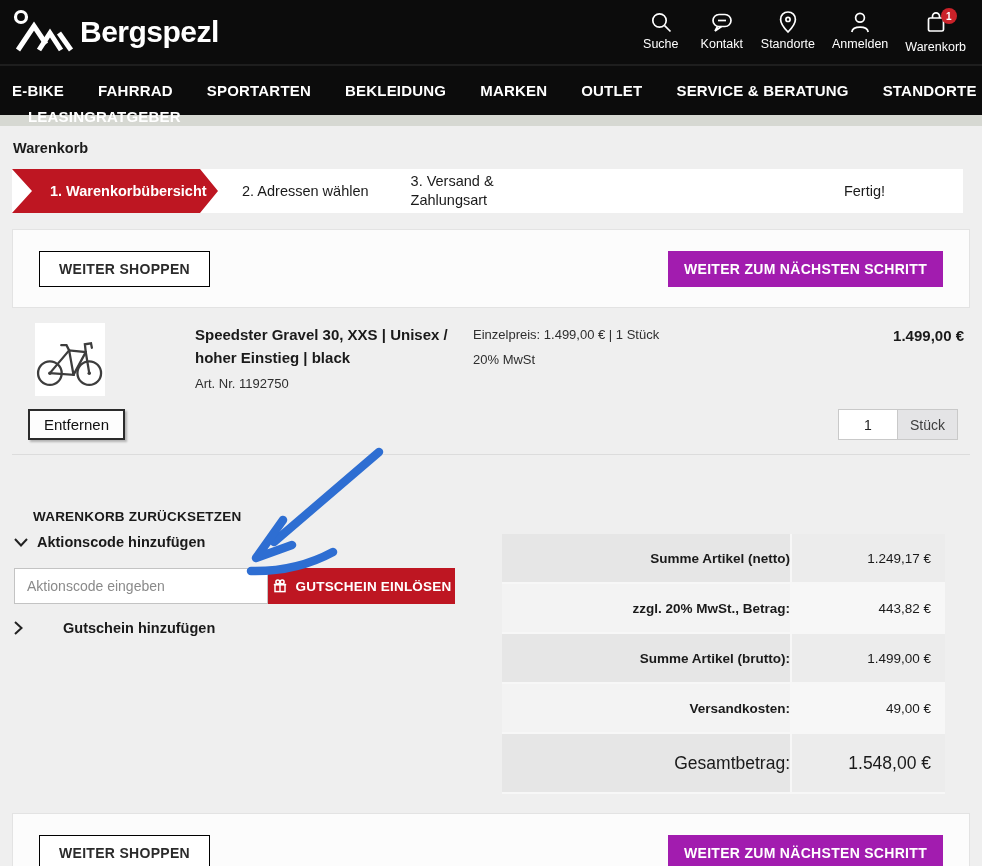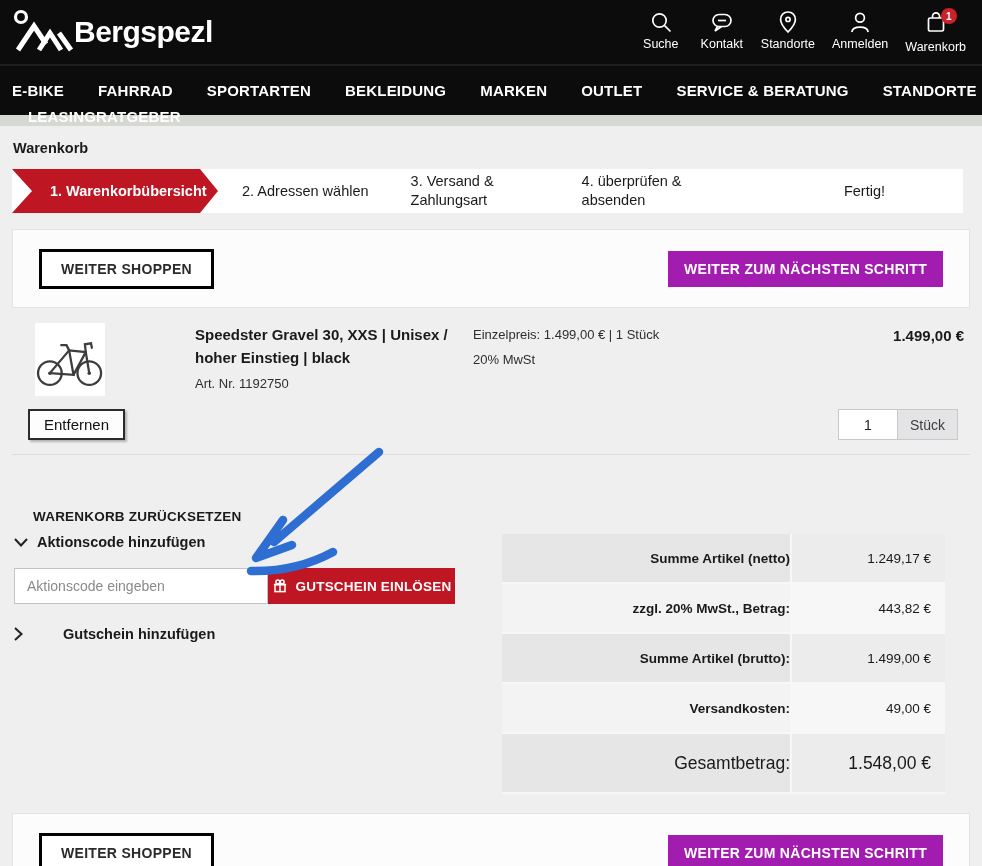--- a/index.html
+++ b/index.html
@@ -6,21 +6,21 @@
   html,body { width:982px; height:866px; overflow:hidden; }
   body {
     font-family:"Liberation Sans","DejaVu Sans",sans-serif;
     background:#efefef; color:#1a1a1a; position:relative;
   }
   
   .site-header{
     background:#0c0c0c; height:64px; display:flex; align-items:center;
     justify-content:space-between; padding:0 16px 0 12px;
   }
-  .logo{ display:flex; align-items:center; cursor:pointer; }
+  .logo{ display:flex; align-items:center; gap:6px; cursor:pointer; }
   .logo-text{ color:#fff; font-weight:bold; font-size:30px; letter-spacing:-0.5px; }
   .header-icons{ display:flex; gap:17px; }
   .hicon{ display:flex; flex-direction:column; align-items:center; gap:3px;
           color:#fff; font-size:12.5px; cursor:pointer; min-width:44px; }
   .hicon svg{ stroke:#fff; fill:none; stroke-width:1.7; }
   .bag-wrap{ position:relative; }
   .badge{ position:absolute; top:-2px; right:-9px; width:16px; height:16px;
           border-radius:50%; background:#cb2229; color:#fff; font-size:10px;
           font-weight:bold; display:flex; align-items:center; justify-content:center; }
   
@@ -47,21 +47,21 @@
   .step-2{ margin-left:24px; }
   .step-3{ margin-left:42px; width:93px; }
   .step-4{ margin-left:78px; width:112px; }
   .step-done{ margin-left:auto; margin-right:78px; }
   
   .card{
     background:#fcfcfc; border:1px solid #e3e3e3; height:79px; margin-top:16px;
     display:flex; align-items:center; justify-content:space-between; padding:0 26px;
   }
   .btn-outline{
-    background:#fff; border:3px solid #000000; color:#2b2b2b; font-weight:bold;
+    background:#fff; border:1px solid #000000; color:#2b2b2b; font-weight:bold;
     font-size:14px; letter-spacing:.3px; padding:9px 19px; cursor:pointer;
     font-family:inherit;
   }
   .btn-red{
     background:#a21caf; border:none; color:#fff; font-weight:bold; font-size:14px;
     letter-spacing:.3px; padding:10px 16px; cursor:pointer; font-family:inherit;
   }
   
   .product{ display:flex; padding:15px 6px 0 23px; }
   .p-img{ width:70px; height:73px; background:#fff; flex:none; display:flex;
@@ -95,21 +95,21 @@
                font-weight:bold; font-size:14.5px; cursor:pointer; margin-left:2px; }
   .toggle-row svg{ stroke:#222; fill:none; stroke-width:2; }
   .code-row{ display:flex; margin-top:18px; margin-left:2px; }
   .code-input{ width:254px; height:36px; border:1px solid #c3c3c3; padding:0 12px;
                font-size:14px; font-family:inherit; color:#222; outline:none; }
   .code-input::placeholder{ color:#8a8a8a; }
   .btn-redeem{ width:187px; height:36px; background:#be1622; border:none; color:#fff;
                font-weight:bold; font-size:13.5px; letter-spacing:.2px; cursor:pointer;
                display:flex; align-items:center; justify-content:center; gap:8px;
                font-family:inherit; }
-  .voucher-row{ margin-top:22px;gap:40px; }
+  .voucher-row{ margin-top:16px;gap:40px; }
   
   .summary{ width:443px; margin-left:auto; margin-top:79px; }
   .srow{ display:flex; border-bottom:2px solid #f7f7f7; }
   .slabel{ width:288px; height:48px; display:flex; align-items:center;
            justify-content:flex-end; font-weight:bold;
            font-size:13.5px; }
   .svalue{ flex:1; height:48px; display:flex; align-items:center;
            justify-content:flex-end; padding-right:14px; font-size:13.5px;
            border-left:2px solid #f7f7f7; }
   .srow:nth-child(odd) .slabel{ background:#e6e6e6; }
@@ -196,21 +196,20 @@
 <div class="nav-band"></div>
 
 <main class="content">
 
   <div class="breadcrumb">Warenkorb</div>
 
   <div class="steps">
     <div class="step-active">1. Warenkorbübersicht</div>
     <div class="step step-2">2. Adressen wählen</div>
     <div class="step step-3">3. Versand &amp; Zahlungsart</div>
-    <div class="step step-4">4. überprüfen &amp; absenden</div>
     <div class="step step-done">Fertig!</div>
   </div>
 
   <div class="card">
     <button class="btn-outline">WEITER SHOPPEN</button>
     <button class="btn-red">WEITER ZUM NÄCHSTEN SCHRITT</button>
   </div>
 
   <section class="product">
     <div class="p-img">

